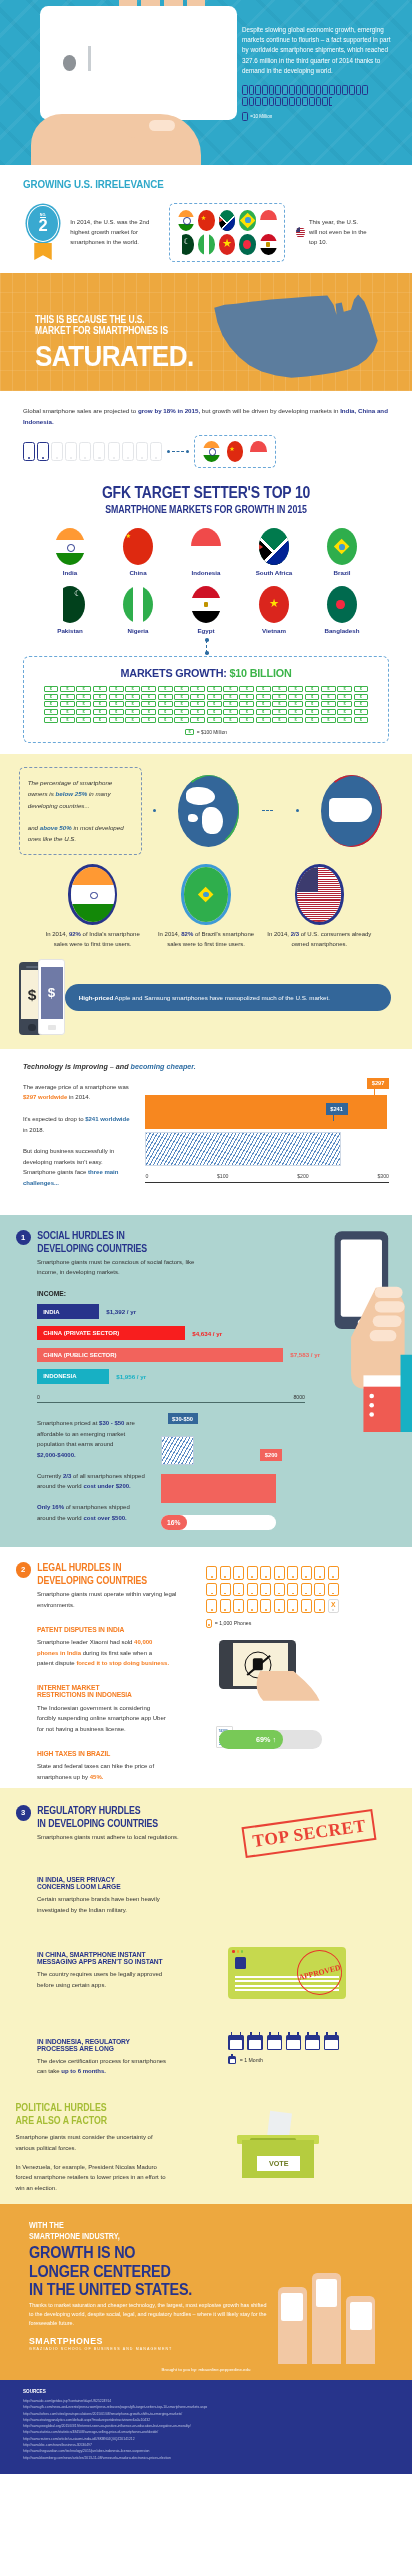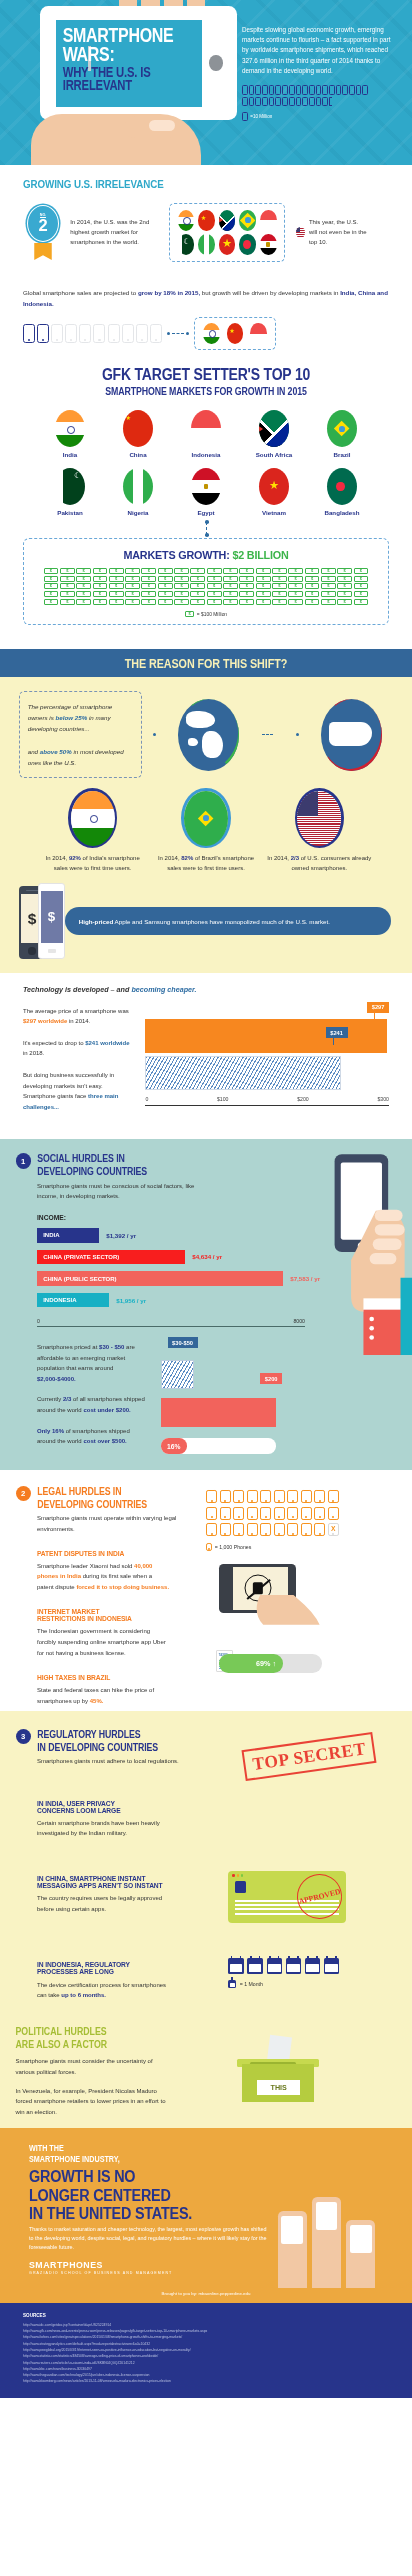--- a/index.html
+++ b/index.html
@@ -387,24 +387,20 @@
             </div>
           <div class="finger">
               <i></i>
             </div>
             <div class="finger">
               <i></i>
             </div>
         </div>
         <div class="tablet">
           <div class="tablet-bar"></div>
-          <div class="tablet-screen">
-            <div class="t1">SMARTPHONE WARS:</div>
-            <div class="t2">WHY THE U.S. IS IRRELEVANT</div>
-          </div>
           <div class="tablet-cam"></div>
         </div>
         <div class="hand-bottom"></div>
         <div class="thumb">
             <i></i>
           </div>
       </div>
       <div class="hero-right">
         <p class="hero-para">Despite slowing global economic growth, emerging markets continue to flourish – a fact supported in part by worldwide smartphone shipments, which reached 327.6 million in the third quarter of 2014 thanks to demand in the developing world.</p>
         <div class="phone-grid">
@@ -473,20 +469,31 @@
         <div class="flag f-bangladesh"></div>
         <div class="flag f-egypt"></div>
       </div>
       <div class="irr-right">
         <div class="flag-sm f-usa"></div>
         <p>This year, the U.S. will not even be in the top 10.</p>
       </div>
     </div>
   </section>
 
+  <section class="saturated">
+    <div class="sat-pattern"></div>
+    <svg class="us-map" viewBox="0 0 360 200">
+      <path fill="#5c7d9e" d="M20,46 L40,40 L62,38 L95,34 L130,30 L170,27 L205,24 L240,22 L252,40 L258,60 L256,38 L268,36 L272,54 L286,50 L292,30 L300,20 L312,34 L322,58 L330,84 L338,110 L330,130 L316,146 L300,158 L280,166 L255,172 L230,176 L200,180 L170,182 L140,178 L112,170 L88,158 L68,142 L50,122 L36,100 L26,74 Z"></path>
+    </svg>
+    <div class="sat-text">
+      <div class="sat-a">THIS IS BECAUSE THE U.S.</div>
+      <div class="sat-a">MARKET FOR SMARTPHONES IS</div>
+      <div class="sat-b">SATURATED.</div>
+    </div>
+  </section>
 
   <section class="sales">
     <p>
       <span>Global smartphone sales are projected to </span><b>grow by 18% in 2015,</b><span> but growth will be driven by developing markets in </span><b>India, China and Indonesia.</b>
     </p>
     <div class="sales-row">
       <div class="big-phones">
           <span class="bp on"></span>
           <span class="bp on"></span>
           <span class="bp"></span>
@@ -552,21 +559,21 @@
           <span>Vietnam</span>
         </div>
         <div class="gfk-item">
           <div class="flag-lg f-bangladesh"></div>
           <span>Bangladesh</span>
         </div>
       </div>
     <div class="connector"></div>
     <div class="money-box">
       <div class="money-h">
-        <span>MARKETS GROWTH: </span><em>$2 BILLION</em>
+        <span>MARKETS GROWTH: </span><em>$10 BILLION</em>
       </div>
       <div class="bill-grid">
           <div class="bill"></div>
           <div class="bill"></div>
           <div class="bill"></div>
           <div class="bill"></div>
           <div class="bill"></div>
           <div class="bill"></div>
           <div class="bill"></div>
           <div class="bill"></div>
@@ -663,23 +670,20 @@
           <div class="bill"></div>
           <div class="bill"></div>
         </div>
       <div class="bill-legend">
         <span class="bill"></span>
         <span>= $100 Million</span>
       </div>
     </div>
   </section>
 
-  <div class="shift-bar">
-    <h2>THE REASON FOR THIS SHIFT?</h2>
-  </div>
   <section class="cream">
     <div class="shift-top">
       <div class="shift-note">
         <p>
           <span>The percentage of smartphone owners is </span><b>below 25%</b><span> in many developing countries...</span>
         </p>
         <br>
         <p>
           <span>and </span><b>above 50%</b><span> in most developed ones like the U.S.</span>
         </p>
@@ -736,21 +740,21 @@
           </div>
       </div>
       <div class="hp-pill">
         <b>High-priced</b><span> Apple and Samsung smartphones have monopolized much of the U.S. market.</span>
       </div>
     </div>
   </section>
 
   <section class="pricesec">
     <div class="price-head">
-      <span>Technology is developed – and </span><em>becoming cheaper.</em>
+      <span>Technology is improving – and </span><em>becoming cheaper.</em>
     </div>
     <div class="price-grid">
       <div class="price-left">
         <p><span>The average price of a smartphone was </span><span class="o">$297 worldwide</span><span> in 2014.</span></p>
         <p><span>It's expected to drop to </span><span class="b">$241 worldwide</span><span> in 2018.</span></p>
         <p><span>But doing business successfully in developing markets isn't easy. Smartphone giants face </span><span class="b">three main challenges...</span></p>
       </div>
       <div class="price-right">
         <div class="flagtag ft-o">$297</div>
         <div class="bar-o"></div>
@@ -1003,21 +1007,21 @@
         </div>
         <p class="body-p" style="padding-left:15.5px;margin-top:8.2px;">Smartphone giants must consider the uncertainty of various political forces.</p>
         <p class="body-p" style="padding-left:15.5px;margin-top:8.2px;">In Venezuela, for example, President Nicolas Maduro forced smartphone retailers to lower prices in an effort to win an election.</p>
       </div>
       <div class="reg-right">
         <div class="ballot">
           <div class="paper"></div>
           <div class="lid"></div>
           <div class="slot"></div>
           <div class="box"></div>
-          <div class="vote">THIS</div>
+          <div class="vote">VOTE</div>
         </div>
       </div>
     </div>
   </section>
 
   <section class="conclusion">
     <div class="conc-hands">
       <div class="ch c1">
           <div class="scr"></div>
         </div>

